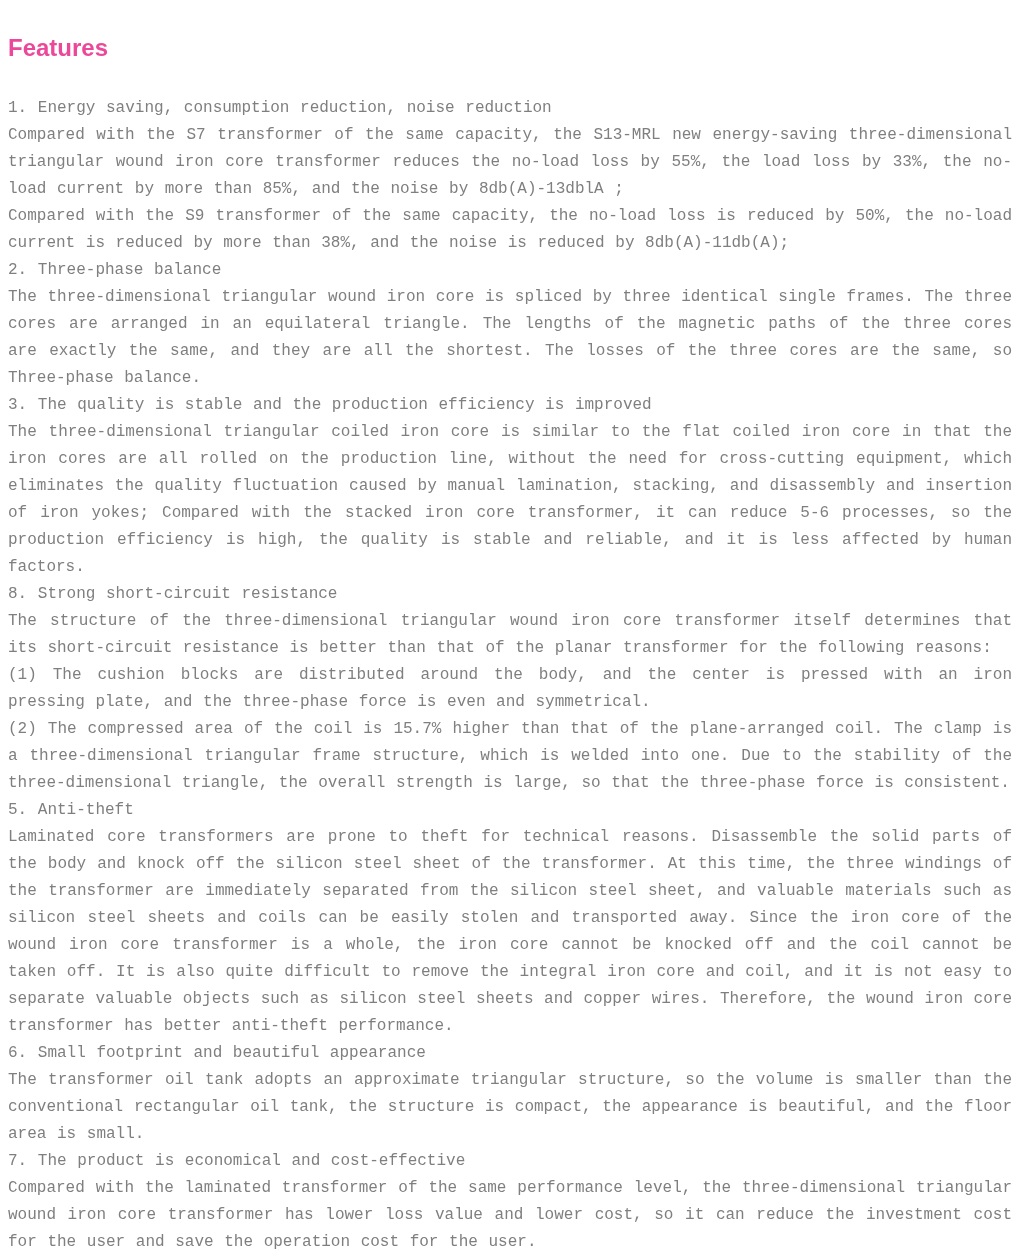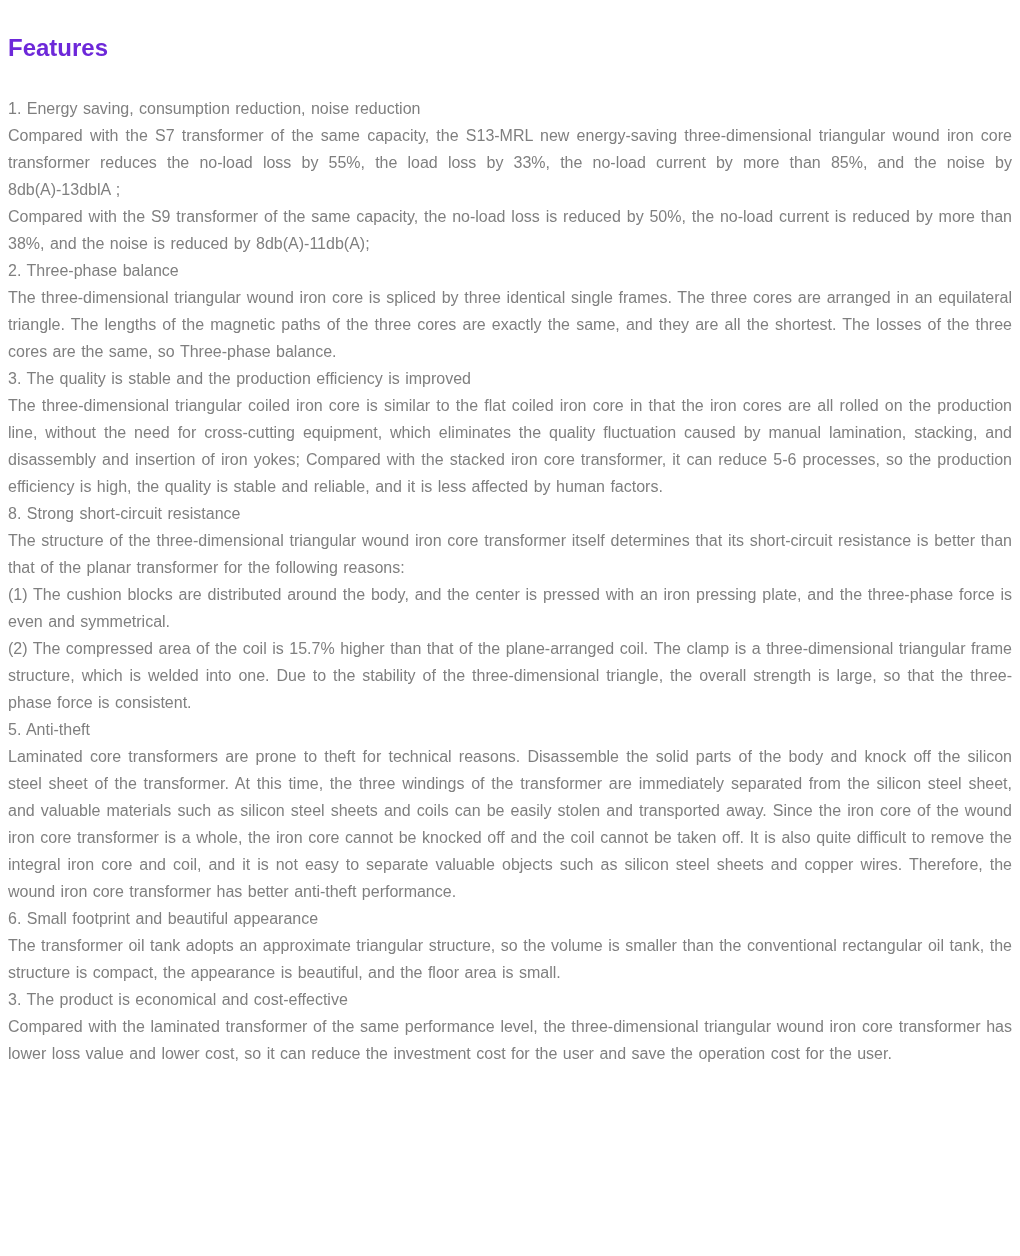--- a/index.html
+++ b/index.html
@@ -11,29 +11,30 @@
     width: 1020px;
     min-height: 1256px;
     font-family: "Liberation Sans", sans-serif;
     box-sizing: border-box;
   }
   .page {
     padding: 0 8px;
     box-sizing: border-box;
   }
   .page-title {
-    color: #6d28d9;
+    color: #ec4899;
     font-size: 24px;
     font-weight: bold;
     line-height: 28px;
     margin: 34px 0 0 0;
     letter-spacing: 0px;
   }
   .content {
     margin-top: 33px;
+    font-family: Liberation Mono, monospace;
   }
   .content p {
     margin: 0;
     padding: 0;
     color: #7f7f7f;
     font-size: 16px;
     line-height: 27px;
     text-align: justify;
     word-spacing: 1px;
   }
@@ -52,16 +53,16 @@
     <p>3. The quality is stable and the production efficiency is improved</p>
     <p>The three-dimensional triangular coiled iron core is similar to the flat coiled iron core in that the iron cores are all rolled on the production line, without the need for cross-cutting equipment, which eliminates the quality fluctuation caused by manual lamination, stacking, and disassembly and insertion of iron yokes; Compared with the stacked iron core transformer, it can reduce 5-6 processes, so the production efficiency is high, the quality is stable and reliable, and it is less affected by human factors.</p>
     <p>8. Strong short-circuit resistance</p>
     <p>The structure of the three-dimensional triangular wound iron core transformer itself determines that its short-circuit resistance is better than that of the planar transformer for the following reasons:</p>
     <p>(1) The cushion blocks are distributed around the body, and the center is pressed with an iron pressing plate, and the three-phase force is even and symmetrical.</p>
     <p>(2) The compressed area of the coil is 15.7% higher than that of the plane-arranged coil. The clamp is a three-dimensional triangular frame structure, which is welded into one. Due to the stability of the three-dimensional triangle, the overall strength is large, so that the three-phase force is consistent.</p>
     <p>5. Anti-theft</p>
     <p>Laminated core transformers are prone to theft for technical reasons. Disassemble the solid parts of the body and knock off the silicon steel sheet of the transformer. At this time, the three windings of the transformer are immediately separated from the silicon steel sheet, and valuable materials such as silicon steel sheets and coils can be easily stolen and transported away. Since the iron core of the wound iron core transformer is a whole, the iron core cannot be knocked off and the coil cannot be taken off. It is also quite difficult to remove the integral iron core and coil, and it is not easy to separate valuable objects such as silicon steel sheets and copper wires. Therefore, the wound iron core transformer has better anti-theft performance.</p>
     <p>6. Small footprint and beautiful appearance</p>
     <p>The transformer oil tank adopts an approximate triangular structure, so the volume is smaller than the conventional rectangular oil tank, the structure is compact, the appearance is beautiful, and the floor area is small.</p>
-    <p>3. The product is economical and cost-effective</p>
+    <p>7. The product is economical and cost-effective</p>
     <p>Compared with the laminated transformer of the same performance level, the three-dimensional triangular wound iron core transformer has lower loss value and lower cost, so it can reduce the investment cost for the user and save the operation cost for the user.</p>
   </div>
 </div>
 
 </body></html>

